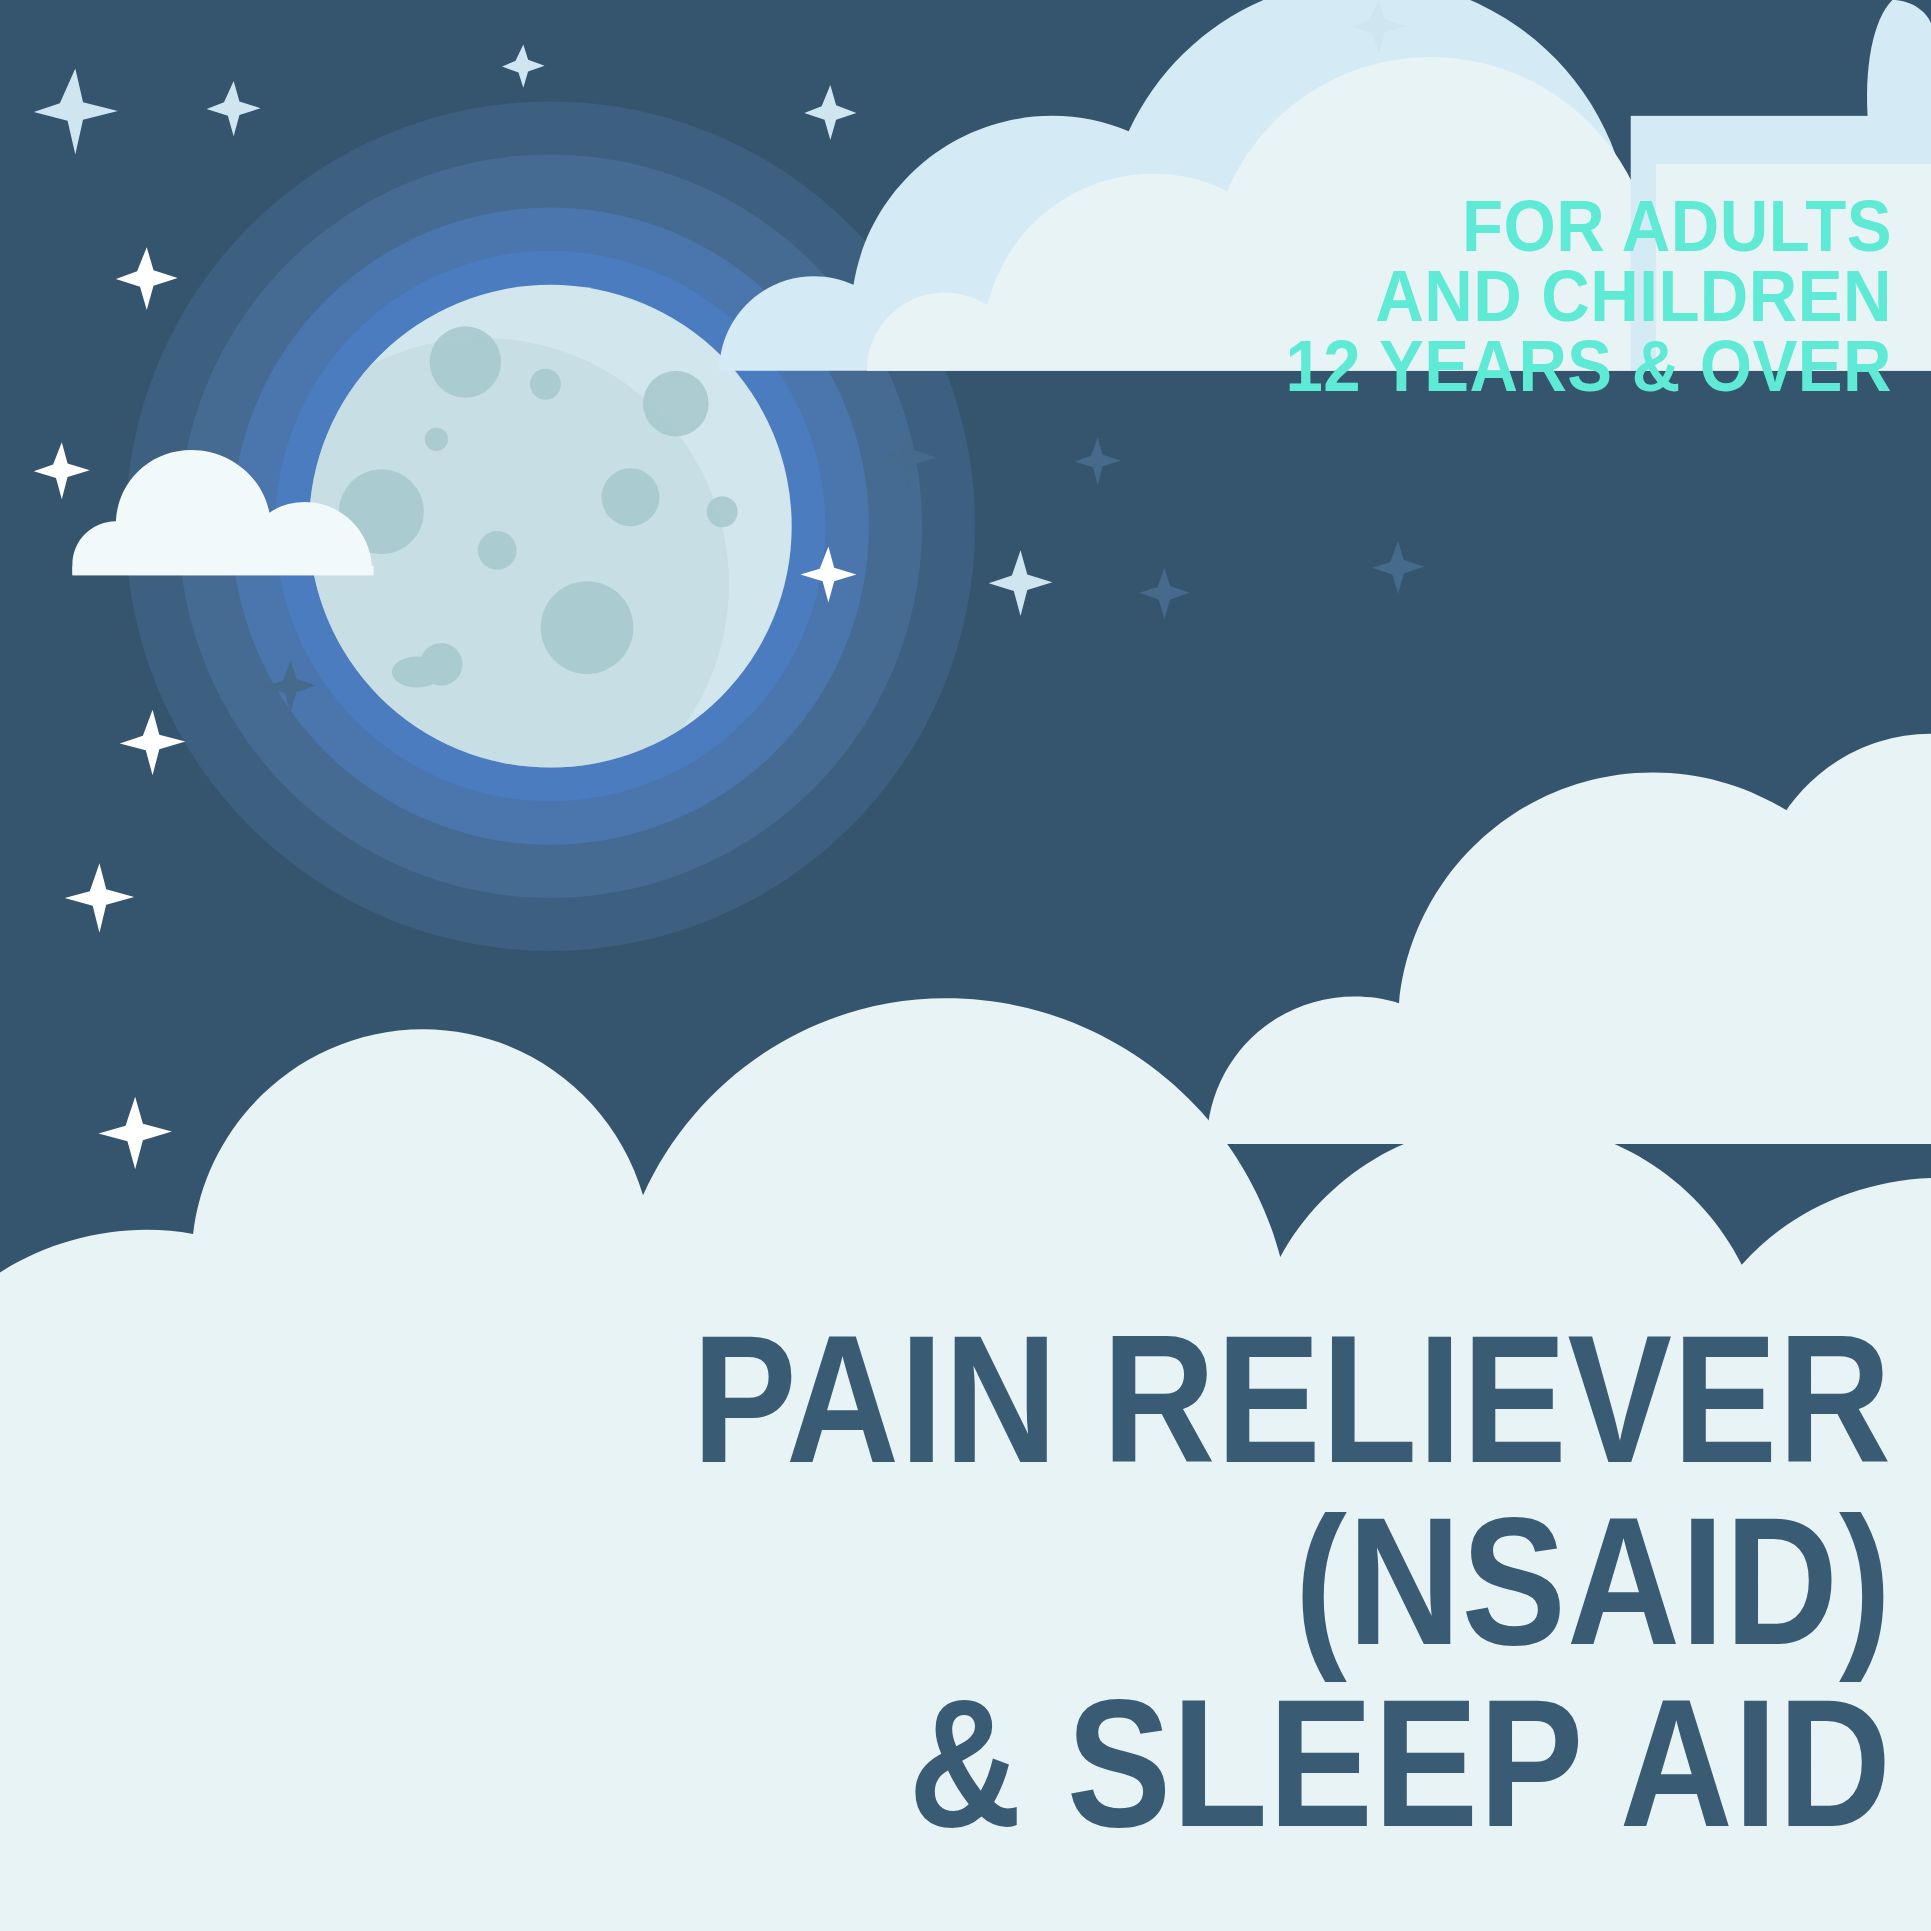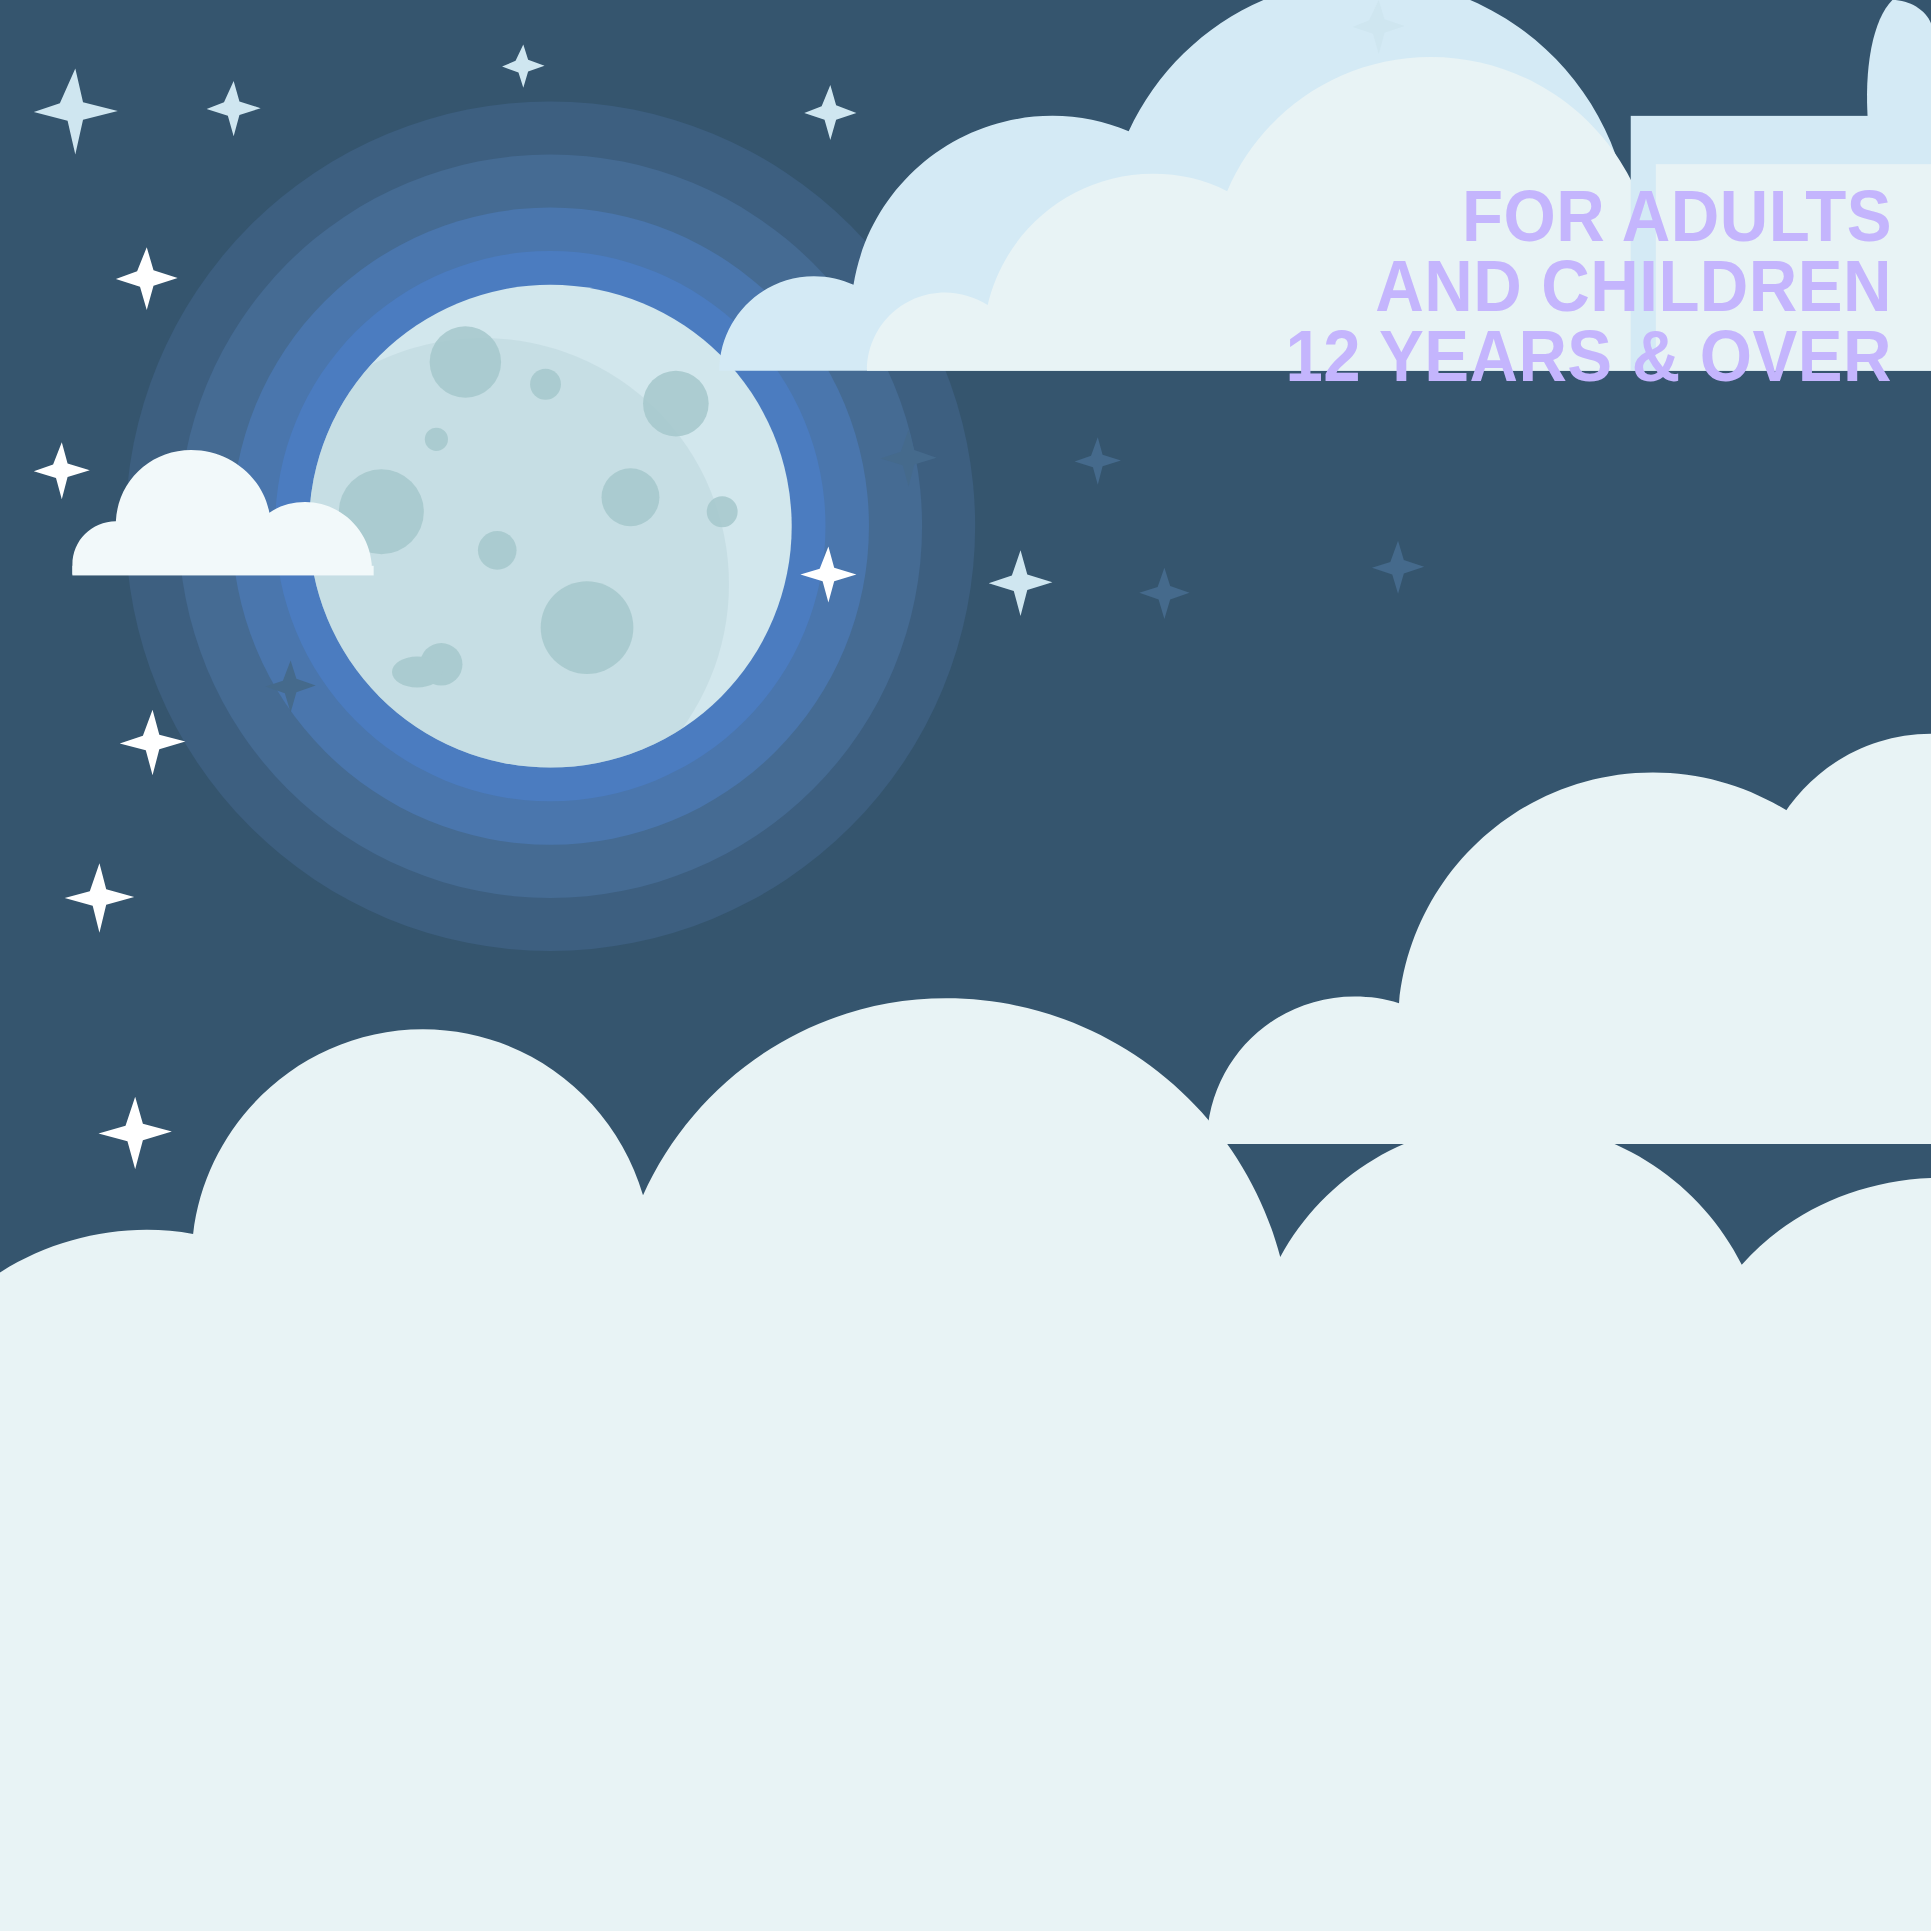--- a/index.html
+++ b/index.html
@@ -21,25 +21,25 @@
     width: 1931px;
     height: 1931px;
     display: block;
   }
   .overlay-text {
     position: absolute;
     pointer-events: none;
   }
   
   #headline-block {
-    top: 181px;
+    top: 191px;
     right: 39px;
     width: 830px;
     text-align: right;
-    color: #c4b5fd;
+    color: #5eead4;
     line-height: 0.96;
   }
   #headline-block .hl {
     font-size: 73px;
     font-weight: bold;
     letter-spacing: 0.5px;
     transform: scaleX(0.92);
     transform-origin: right center;
     white-space: nowrap;
     display: block;
@@ -218,15 +218,20 @@
 
     </g>
   </svg>
 
   <div class="overlay-text" id="headline-block">
     <span class="hl">FOR ADULTS</span>
     <span class="hl">AND CHILDREN</span>
     <span class="hl">12 YEARS &amp; OVER</span>
   </div>
 
+  <div class="overlay-text" id="main-title">
+    <span class="tl">PAIN RELIEVER</span>
+    <span class="tl">(NSAID)</span>
+    <span class="tl">&amp; SLEEP AID</span>
+  </div>
 
 </div>
 
 
 </body></html>

